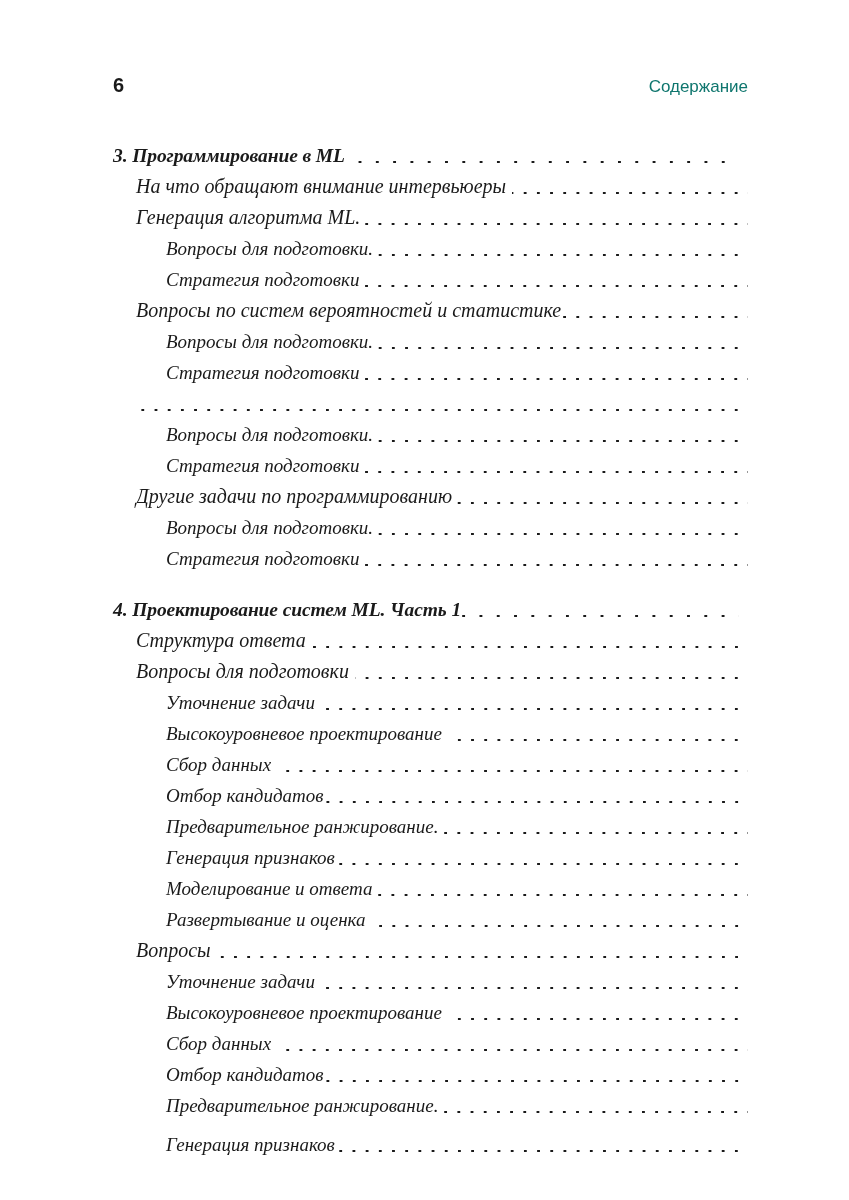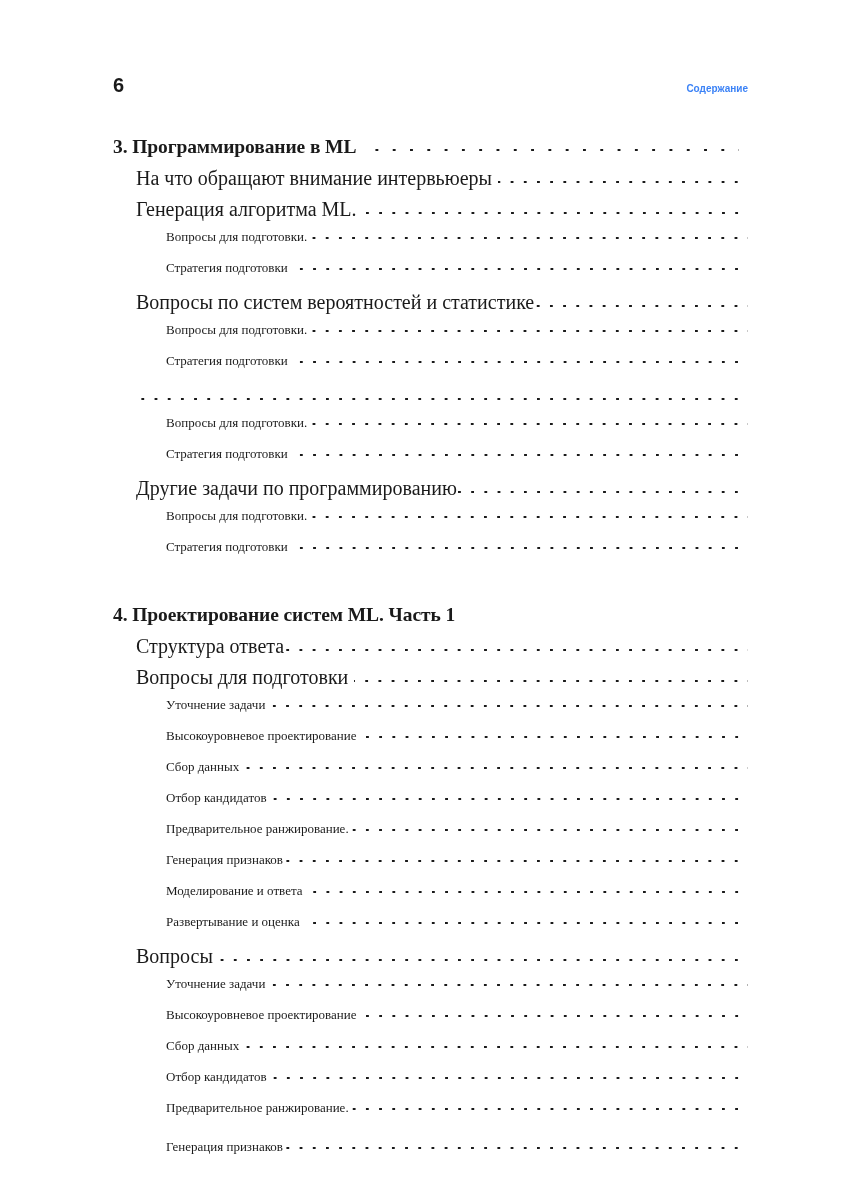--- a/index.html
+++ b/index.html
@@ -35,38 +35,39 @@
     justify-content: space-between;
     font-family: "Liberation Sans", "DejaVu Sans", sans-serif;
   }
   .folio {
     font-size: 20px;
     font-weight: bold;
     color: #1a1a1a;
     letter-spacing: 0;
   }
   .head-title {
-    font-size: 10px;
-    font-weight: bold;
-    color: #3b82f6;
+    font-size: 17px;
+    font-weight: normal;
+    color: #0f766e;
   }
 
   
   .toc {
     position: absolute;
     left: 113px;
     top: 136px;
     width: 635px;
   }
 
   .toc-row {
     display: flex;
-    align-items: flex-start;
+    align-items: flex-end;
     width: 100%;
     box-sizing: border-box;
+    font-style: italic;
   }
 
   .toc-row .label {
     white-space: nowrap;
     flex: 0 0 auto;
   }
 
   .toc-row .leader {
     flex: 1 1 auto;
     min-width: 6px;
@@ -116,33 +117,33 @@
     background-image: radial-gradient(circle at 1.4px 50%, #1a1a1a 1.2px, rgba(0,0,0,0) 1.5px);
     background-size: 13.2px 2px;
     background-repeat: repeat-x;
     background-position: right bottom;
   }
   .row-l1 .leader { margin: 0 0 0 6px; }
 
   
   .row-l2 {
     height: 31px;
-    font-size: 13px;
+    font-size: 19px;
     padding-left: 53px;
   }
   .row-l2 .leader::after {
     background-image: radial-gradient(circle at 1.4px 50%, #1a1a1a 1.2px, rgba(0,0,0,0) 1.5px);
     background-size: 13.2px 2px;
     background-repeat: repeat-x;
     background-position: right bottom;
   }
   .row-l2 .leader { margin: 0 0 0 6px; }
 
   
-  .gap-chapter { margin-top: 34px; flex-direction: column; }
+  .gap-chapter { margin-top: 20px; }
   .gap-small  { margin-top: 8px; }
 
   
   .tight .leader { margin-left: 1px; }
 </style>
 </head>
 <body>
 
 <div class="page">
 

